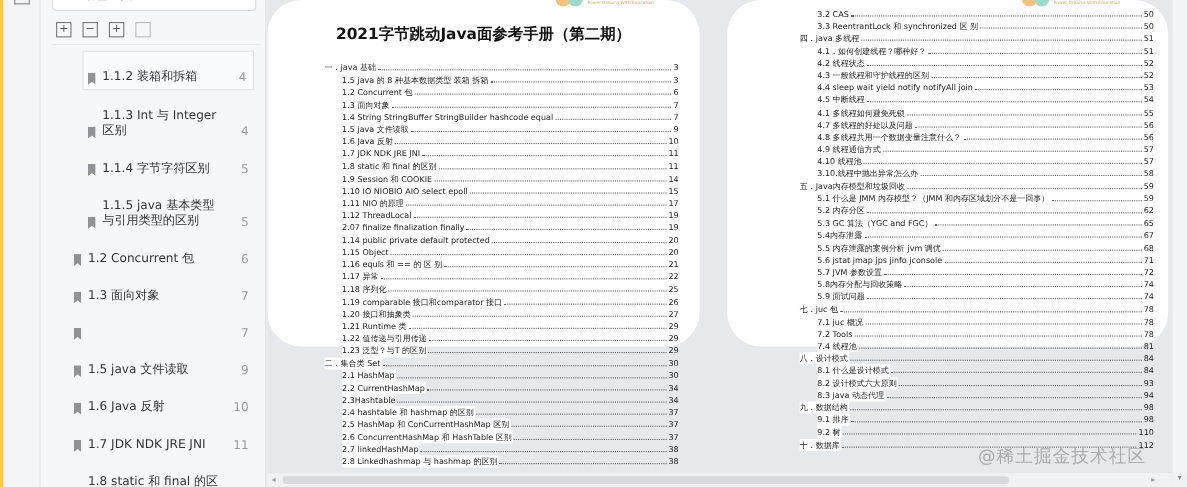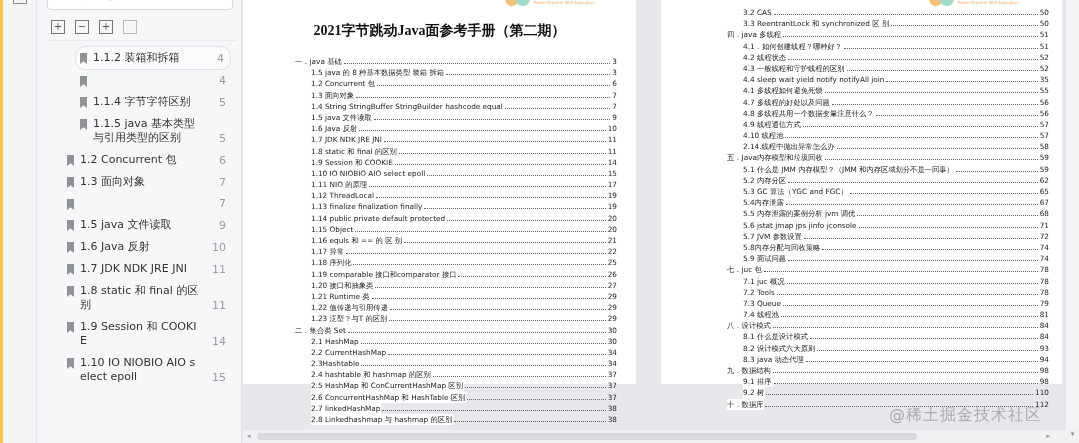--- a/index.html
+++ b/index.html
@@ -14,43 +14,43 @@
   
   .sidebar { position: absolute; left: 37px; top: 0; width: 205px; height: 443px; background: #f6f7f9; border-right: 1px solid #e1e2e5; }
   .search-box { position: absolute; left: 10px; top: -12px; width: 186px; height: 22px; border: 1px solid #d9dadd; border-radius: 4px; background: #fff; }
   .search-box .ph { position: absolute; left: 28px; top: 0; font-size: 11px; color: #aaa; line-height: 14px; }
   .tools { position: absolute; left: 14px; top: 20px; display: flex; gap: 10px; }
   .tool { width: 14px; height: 14px; border: 1px solid #777; position: relative; font-size: 10px; line-height: 12px; text-align: center; color: #555; }
   .tool.dis { border-color: #bbb; color: #bbb; }
   .tool-sep { position: absolute; left: 10px; top: 40px; width: 190px; height: 1px; background: #ebecee; }
 
   .outline { position: absolute; left: 0; top: 46px; width: 195px; }
-  .item { position: relative; display: flex; align-items: flex-start; padding: 4px 0 4px 0; font-size: 11px; color: #333; line-height: 14px; border-radius: 10px; }
+  .item { position: relative; display: flex; align-items: flex-end; padding: 16px 0 4px 0; font-size: 11px; color: #333; line-height: 14px; }
   .item .bm { width: 7px; height: 11px; background: #8f9296; margin-top: 2px; margin-right: 6px; flex: none; clip-path: polygon(0 0,100% 0,100% 100%,50% 75%,0 100%); }
   .item .lbl { width: 110px; word-break: break-all; }
   .item .pg { position: absolute; right: 6px; bottom: 3px; color: #9a9b9f; font-size: 11px; }
   .item.lvl3 { padding-left: 43px; }
   .item.lvl2 { padding-left: 30px; }
   .item.lvl2 .lbl { width: 120px; }
   .item.sel { background: #fafbfc; border: 1px solid #e0e1e4; margin-left: 38px; padding-left: 4px; margin-right: 1px; }
 
   .sb-scroll { position: absolute; left: 233px; top: 58px; width: 5px; height: 34px; background: #d5d6d9; border-radius: 3px; }
 
   
   .doc { position: absolute; left: 243px; top: 0; width: 823px; height: 430px; background: #e7e8eb; overflow: hidden; }
-  .page { position: absolute; top: 0; height: 384px; background: #fff; }
+  .page { position: absolute; top: 0; height: 315px; background: #fff; border-radius: 31px; }
   .page.p1 { left: 0; width: 393px; }
   .page.p2 { left: 418px; width: 401px; }
 
   .logo { position: absolute; top: -8px; display: flex; align-items: center; }
   .logo .c1 { width: 14px; height: 14px; border-radius: 50%; background: #f3c27a; }
   .logo .c2 { width: 14px; height: 14px; border-radius: 50%; background: #9fd9c8; margin-left: -3px; }
   .logo .tag { font-size: 4px; color: #e5a868; margin-left: 4px; margin-top: 6px; }
 
-  .title { position: absolute; left: 0; width: 393px; top: 22px; text-align: center; font-size: 14px; font-weight: bold; color: #111; font-family: Liberation Serif, serif; }
+  .title { position: absolute; left: 0; width: 393px; top: 22px; text-align: center; font-size: 14px; font-weight: bold; color: #111; }
 
   .toc { position: absolute; font-size: 7.3px; color: #222; }
   .row { position: relative; height: 11.2px; line-height: 11.2px; display: flex; white-space: nowrap; }
   .row .t { background: #fff; padding-right: 1px; }
   .row .dots { flex: 1; border-bottom: 1px dotted #666; height: 8px; margin: 0 1px; }
   .row .n { padding-left: 1px; }
   .row.sub { padding-left: 16px; }
 
   
   .vscroll { position: absolute; left: 1066px; top: 0; width: 13px; height: 443px; background: #f3f4f6; }
@@ -85,20 +85,21 @@
     <div class="tool-sep"></div>
 
     <div class="outline" id="outline">
         <div class="item lvl3 sel">
           <span class="bm"></span>
           <span class="lbl">1.1.2 装箱和拆箱</span>
           <span class="pg">4</span>
         </div>
         <div class="item lvl3">
           <span class="bm"></span>
+          <span class="lbl">1.1.3 Int 与 Integer 区别</span>
           <span class="pg">4</span>
         </div>
         <div class="item lvl3">
           <span class="bm"></span>
           <span class="lbl">1.1.4 字节字符区别</span>
           <span class="pg">5</span>
         </div>
         <div class="item lvl3">
           <span class="bm"></span>
           <span class="lbl">1.1.5 java 基本类型与引用类型的区别</span>
@@ -220,21 +221,21 @@
             <span class="t">1.11 NIO 的原理</span>
             <span class="dots"></span>
             <span class="n">17</span>
           </div>
           <div class="row sub">
             <span class="t">1.12  ThreadLocal</span>
             <span class="dots"></span>
             <span class="n">19</span>
           </div>
           <div class="row sub">
-            <span class="t">1.13 finalize finalization finally</span>
+            <span class="t">2.07 finalize finalization finally</span>
             <span class="dots"></span>
             <span class="n">19</span>
           </div>
           <div class="row sub">
             <span class="t">1.14 public private default protected</span>
             <span class="dots"></span>
             <span class="n">20</span>
           </div>
           <div class="row sub">
             <span class="t">1.15 Object</span>
@@ -362,21 +363,26 @@
             <span class="n">52</span>
           </div>
           <div class="row sub">
             <span class="t">4.3 一般线程和守护线程的区别</span>
             <span class="dots"></span>
             <span class="n">52</span>
           </div>
           <div class="row sub">
             <span class="t">4.4 sleep wait yield notify notifyAll join</span>
             <span class="dots"></span>
-            <span class="n">35</span>
+            <span class="n">53</span>
+          </div>
+          <div class="row sub">
+            <span class="t">4.5 中断线程</span>
+            <span class="dots"></span>
+            <span class="n">54</span>
           </div>
           <div class="row sub">
             <span class="t">4.1 多线程如何避免死锁</span>
             <span class="dots"></span>
             <span class="n">55</span>
           </div>
           <div class="row sub">
             <span class="t">4.7 多线程的好处以及问题</span>
             <span class="dots"></span>
             <span class="n">56</span>
@@ -390,21 +396,21 @@
             <span class="t">4.9 线程通信方式</span>
             <span class="dots"></span>
             <span class="n">57</span>
           </div>
           <div class="row sub">
             <span class="t">4.10 线程池</span>
             <span class="dots"></span>
             <span class="n">57</span>
           </div>
           <div class="row sub">
-            <span class="t">2.14.线程中抛出异常怎么办</span>
+            <span class="t">3.10.线程中抛出异常怎么办</span>
             <span class="dots"></span>
             <span class="n">58</span>
           </div>
           <div class="row">
             <span class="t">五．Java内存模型和垃圾回收</span>
             <span class="dots"></span>
             <span class="n">59</span>
           </div>
           <div class="row sub">
             <span class="t">5.1 什么是 JMM 内存模型？（JMM 和内存区域划分不是一回事）</span>
@@ -458,25 +464,20 @@
           </div>
           <div class="row sub">
             <span class="t">7.1 juc 概况</span>
             <span class="dots"></span>
             <span class="n">78</span>
           </div>
           <div class="row sub">
             <span class="t">7.2 Tools</span>
             <span class="dots"></span>
             <span class="n">78</span>
-          </div>
-          <div class="row sub">
-            <span class="t">7.3 Queue</span>
-            <span class="dots"></span>
-            <span class="n">79</span>
           </div>
           <div class="row sub">
             <span class="t">7.4 线程池</span>
             <span class="dots"></span>
             <span class="n">81</span>
           </div>
           <div class="row">
             <span class="t">八．设计模式</span>
             <span class="dots"></span>
             <span class="n">84</span>

